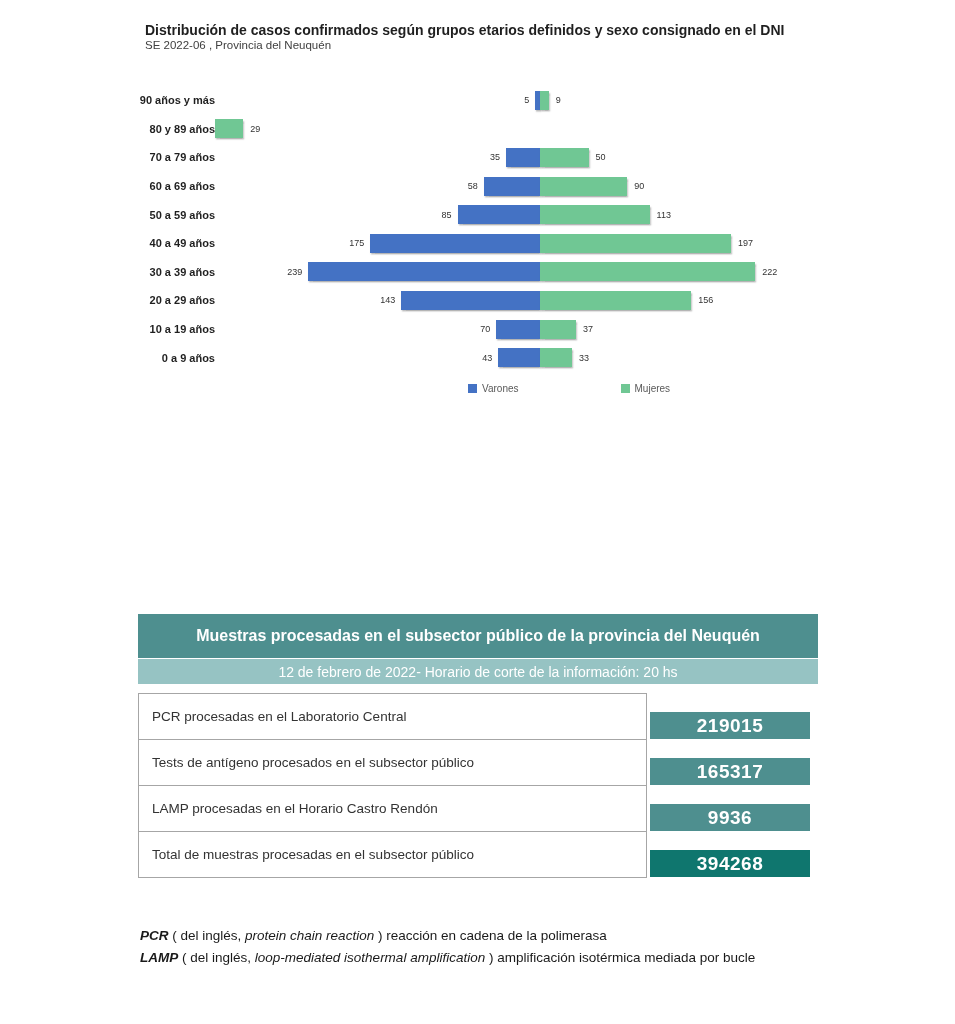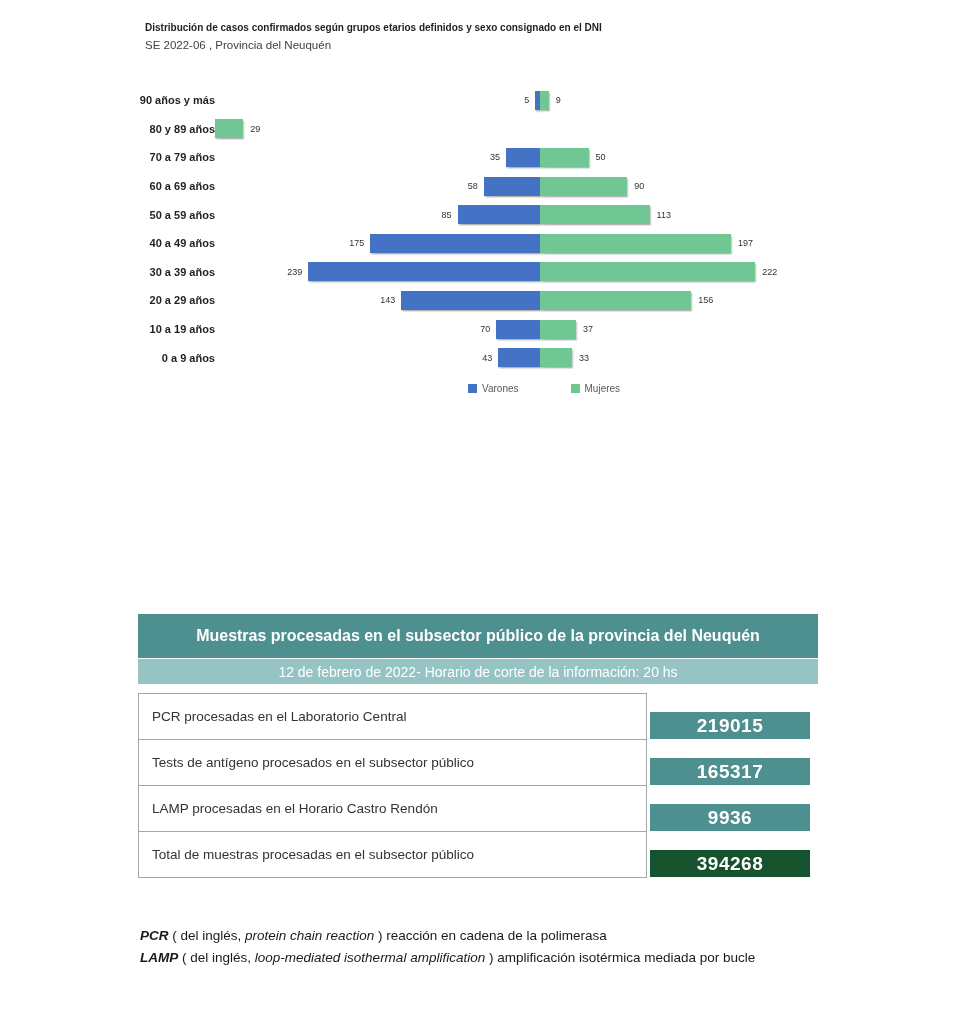--- a/index.html
+++ b/index.html
@@ -3,33 +3,33 @@
 <meta charset="utf-8">
 <style>
   * { margin:0; padding:0; box-sizing:border-box; }
   html,body { background:#ffffff; }
   .page {
     position:relative; width:955px; height:1024px; background:#ffffff;
     font-family:"Liberation Sans", sans-serif; overflow:hidden;
   }
 
   
-  .chart-title { position:absolute; top:22px; left:145px; font-size:10px; font-weight:700; color:#1f1f1f; }
+  .chart-title { position:absolute; top:22px; left:145px; font-size:14px; font-weight:700; color:#1f1f1f; }
   .chart-subtitle { position:absolute; top:39px; left:145px; font-size:11.5px; font-weight:400; color:#404040; }
   .chart-rows { position:absolute; top:86px; left:0; width:955px; }
   .c-row { display:flex; align-items:center; height:28.6px; }
   .c-label { width:215px; text-align:right; font-size:11px; font-weight:700; color:#1f1f1f; }
   .c-left { width:325px; display:flex; justify-content:flex-end; align-items:center; }
   .c-right { flex:1; display:flex; justify-content:flex-start; align-items:center; }
   .c-val { font-size:9px; color:#333333; white-space:nowrap; }
   .c-left .c-val { margin-right:6px; }
   .c-right .c-val { margin-left:7px; }
   .bar { height:19px; box-shadow:1px 1.5px 1.5px rgba(90,90,90,0.45); }
 
-  .legend { position:absolute; top:383px; left:468px; display:flex; gap:52px; }
+  .legend { position:absolute; top:383px; left:468px; display:flex; gap:102px; }
   .legend-item { display:flex; align-items:center; gap:5px; font-size:10px; color:#595959; }
   .legend-sq { width:9px; height:9px; display:inline-block; }
 
   
   .table-block { position:absolute; top:614px; left:138px; width:680px; }
   .t-header {
     height:44px; background:#4e8f8f; color:#ffffff; font-weight:700; font-size:16px;
     display:flex; align-items:center; justify-content:center; text-align:center;
   }
   .t-subheader {
@@ -193,21 +193,21 @@
         <div class="t-row">
           <div class="t-label">Tests de antígeno procesados en el subsector público</div>
           <div class="t-value" style="background: rgb(78, 143, 143);">165317</div>
         </div>
         <div class="t-row">
           <div class="t-label">LAMP procesadas en el Horario Castro Rendón</div>
           <div class="t-value" style="background: rgb(78, 143, 143);">9936</div>
         </div>
         <div class="t-row">
           <div class="t-label">Total de muestras procesadas en el subsector público</div>
-          <div class="t-value" style="background: #14532d;">394268</div>
+          <div class="t-value" style="background: #0f766e;">394268</div>
         </div>
       </div>
   </div>
 
   <div class="notes" id="notes">
       <div class="note"><span class="term">PCR</span><span> ( del inglés, </span><span class="foreign">protein chain reaction</span><span> ) reacción en cadena de la polimerasa</span></div>
       <div class="note"><span class="term">LAMP</span><span> ( del inglés, </span><span class="foreign">loop-mediated isothermal amplification</span><span> ) amplificación isotérmica mediada por bucle</span></div>
     </div>
 
 </div>

